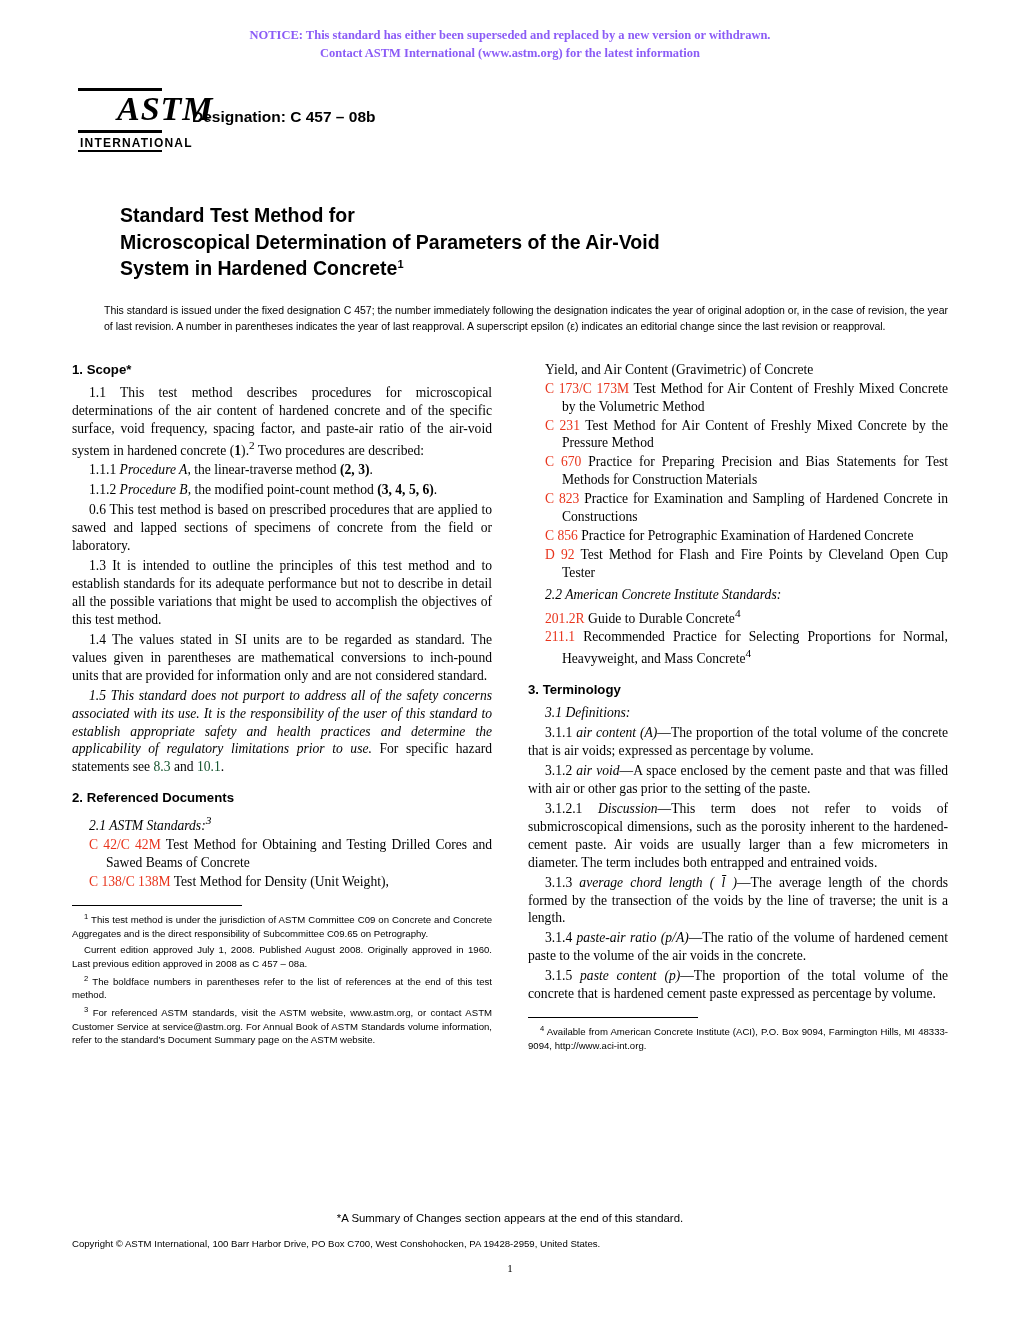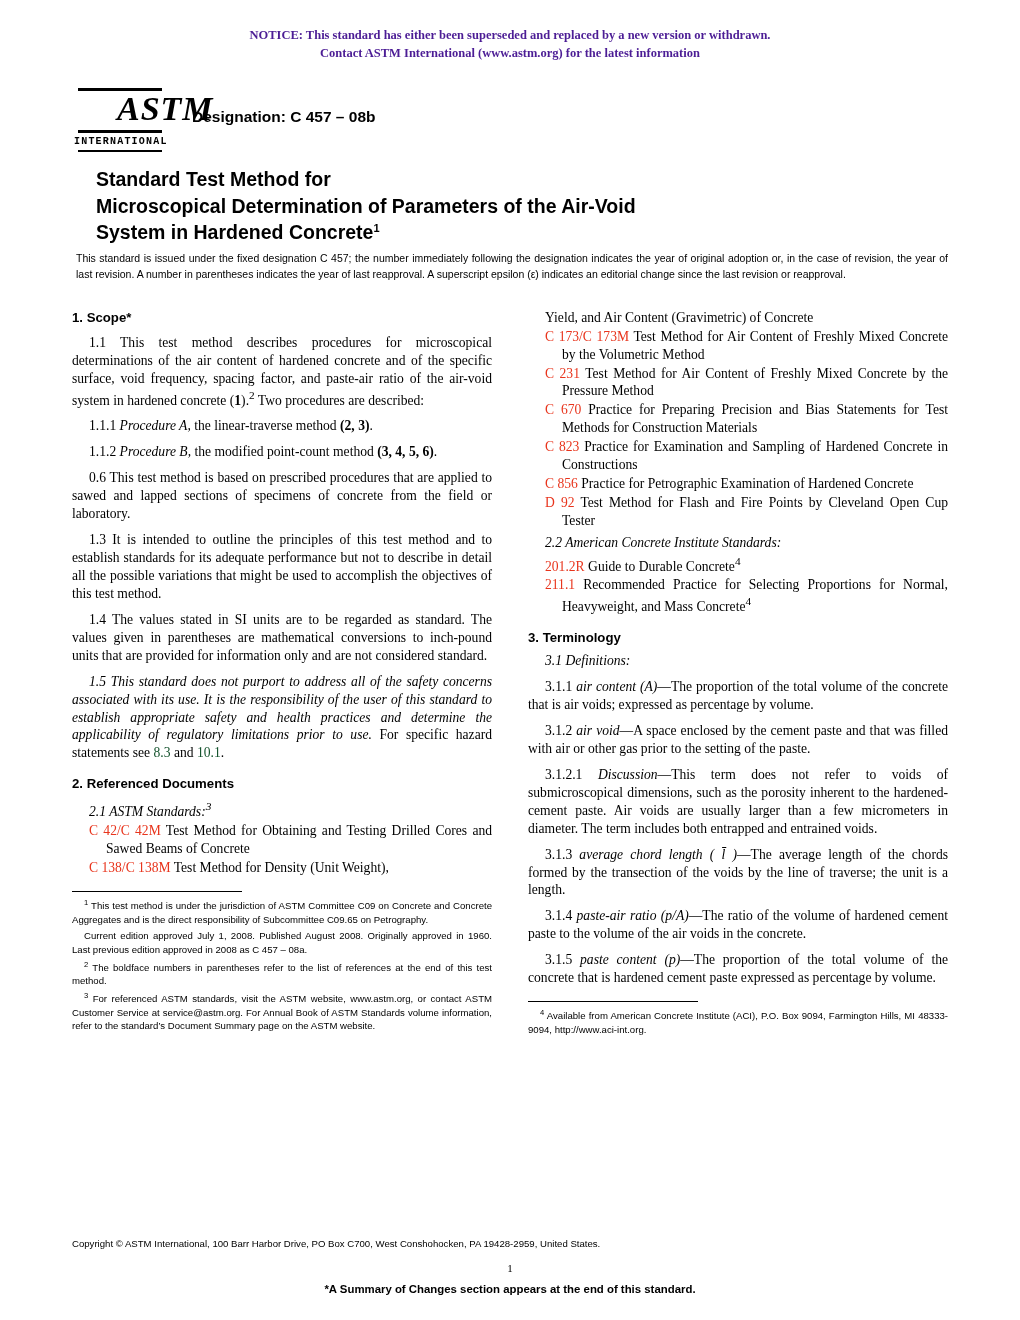--- a/index.html
+++ b/index.html
@@ -15,21 +15,21 @@
     position: relative;
   }
   .page {
     position: relative;
     width: 1020px;
     height: 1320px;
     box-sizing: border-box;
     padding: 0;
   }
   .notice {
-    color: #4c1d95;
+    color: #8b5cf6;
     text-align: center;
     font-family: "Liberation Serif", serif;
     font-weight: bold;
     font-size: 12.5px;
     line-height: 1.45;
     padding-top: 26px;
     padding-left: 60px;
     padding-right: 60px;
   }
   .header-row {
@@ -64,59 +64,60 @@
     margin-left: 40px;
   }
   .astm-logo .bar-mid {
     position: absolute;
     left: 6px; top: 46px;
     width: 84px; height: 3px;
     background: #000;
   }
   .astm-logo .intl {
     position: absolute;
-    left: 2px; top: 52px;
+    left: 8px; top: 52px;
     width: 86px;
     text-align: center;
-    font-family: Liberation Mono, monospace;
-    font-size: 10px;
+    font-family: Liberation Sans, sans-serif;
+    font-size: 12px;
     letter-spacing: 1.2px;
     font-weight: bold;
   }
   .astm-logo .bar-bot {
     position: absolute;
     left: 6px; top: 66px;
     width: 84px; height: 2px;
     background: #000;
   }
   .designation {
     font-family: "Liberation Sans", sans-serif;
     font-weight: bold;
     font-size: 15.5px;
     padding-left: 24px;
     padding-top: 24px;
   }
   .title-block {
-    padding-left: 96px;
+    padding-left: 120px;
     padding-right: 72px;
+    margin-top: 36px;
   }
   .doc-title {
     font-family: "Liberation Sans", sans-serif;
     font-weight: bold;
     font-size: 19.5px;
     line-height: 1.35;
   }
   .doc-title sup {
     font-size: 11px;
     vertical-align: super;
   }
   .standard-note {
-    padding-left: 76px;
+    padding-left: 104px;
     padding-right: 72px;
-    margin-top: 6px;
+    margin-top: 22px;
     font-family: "Liberation Sans", sans-serif;
     font-size: 10.5px;
     line-height: 1.5;
     text-align: justify;
   }
   .columns {
     display: flex;
     margin-top: 26px;
     padding-left: 72px;
     padding-right: 72px;
@@ -130,21 +131,21 @@
   }
   .sec-head {
     font-family: "Liberation Sans", sans-serif;
     font-weight: bold;
     font-size: 13.2px;
     margin-top: 13px;
     margin-bottom: 6px;
   }
   .sec-head:first-child { margin-top: 0; }
   p.para {
-    margin: 8px 0 2px 0;
+    margin: 0 0 2px 0;
     text-indent: 17px;
     font-family: Liberation Serif, serif;
   }
   .it { font-style: italic; }
   .bd { font-weight: bold; }
   .red { color: #14532d; }
   .ref-line {
     margin: 0 0 1px 0;
     padding-left: 34px;
     text-indent: -17px;
@@ -169,24 +170,24 @@
   }
   .footnotes p {
     margin: 0 0 3px 0;
     text-indent: 12px;
   }
   .footnotes sup { font-size: 7.6px; }
   .col-left-bottom { margin-top: 8px; }
   .summary-line {
     position: absolute;
     left: 0; right: 0;
-    top: 1283px;
+    top: 1212px;
     text-align: center;
     font-family: "Liberation Sans", sans-serif;
-    font-weight: bold;
+    font-weight: normal;
     font-size: 11.4px;
   }
   .copyright {
     position: absolute;
     left: 72px;
     top: 1238px;
     font-family: "Liberation Sans", sans-serif;
     font-size: 9.6px;
   }
   .pagenum {

